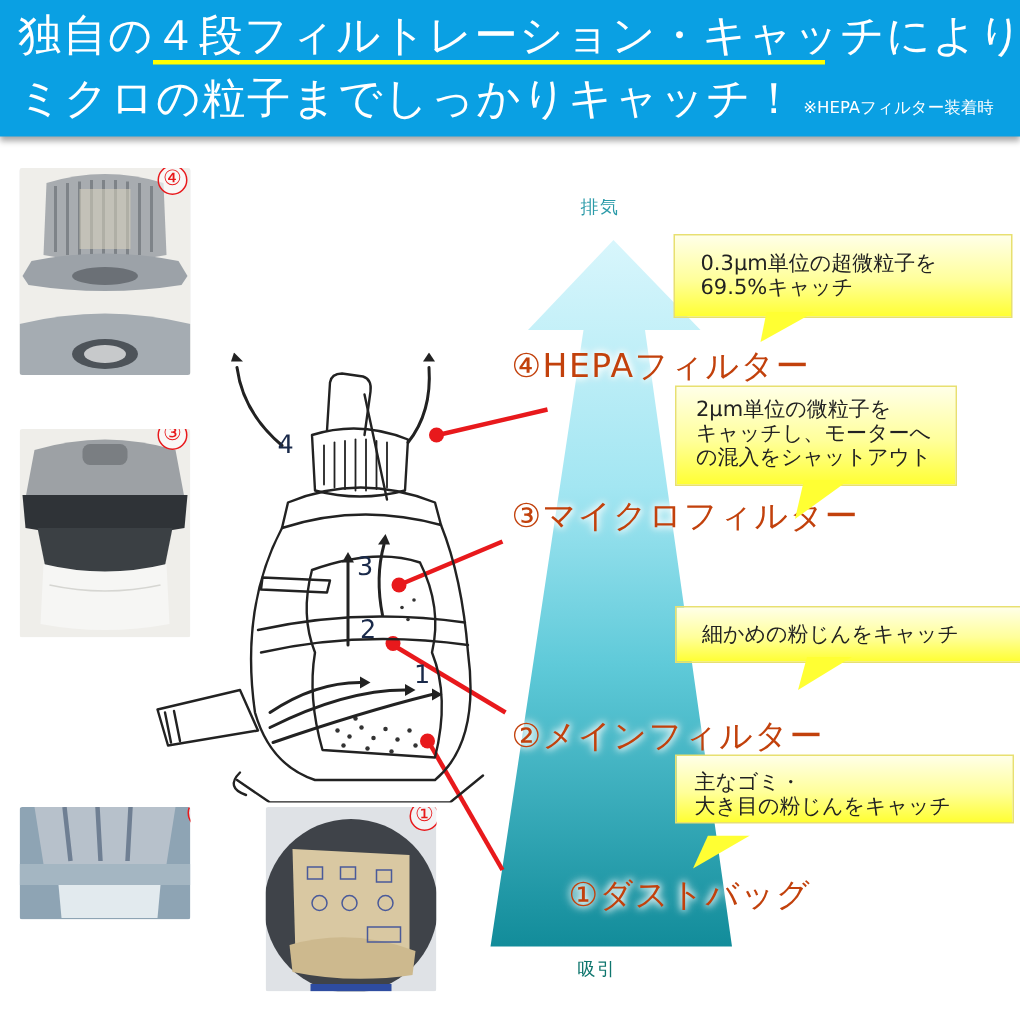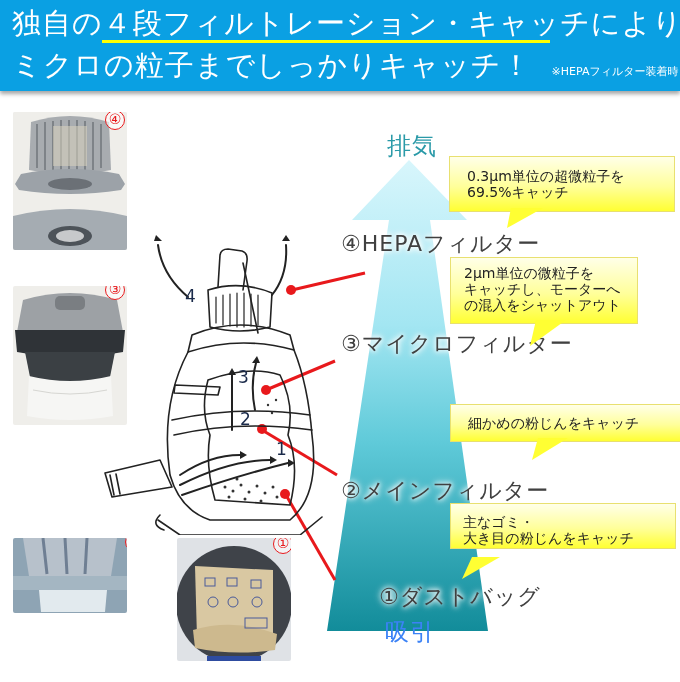--- a/index.html
+++ b/index.html
@@ -8,34 +8,34 @@
 
   .header {
     position: absolute; left: 0; top: 0; width: 680px; height: 91px;
     background: #0aa0e3;
     box-shadow: 0 3px 4px rgba(0,0,0,0.35);
     color: #ffffff;
   }
   .h-line1 { position: absolute; left: 12px; top: 4px; font-size: 29px; letter-spacing: 1px; white-space: nowrap; }
   .h-line2 { position: absolute; left: 12px; top: 46px; font-size: 29px; letter-spacing: 1px; white-space: nowrap; }
   .h-underline { position: absolute; left: 102px; top: 40px; width: 448px; height: 3px; background: #ffff00; }
-  .h-note { font-size: 11px; letter-spacing: 0; margin-left: 20px; }
+  .h-note { font-size: 11px; letter-spacing: 0; margin-left: 4px; }
 
   .photo { position: absolute; overflow: hidden; border-radius: 2px; }
   .badge {
     position: absolute; width: 20px; height: 20px; border: 1.5px solid #e8191c; border-radius: 50%;
     color: #e8191c; font-size: 14px; line-height: 17px; text-align: center; background: rgba(255,255,255,0.6);
   }
 
   .arrow-wrap { position: absolute; left: 0; top: 0; width: 680px; height: 682px; }
 
-  .axis-label { position: absolute; font-size: 24px; color: #2a9aa8; letter-spacing: 1px; }
+  .axis-label { position: absolute; font-size: 12px; color: #2a9aa8; letter-spacing: 1px; }
 
   .filter-label {
-    position: absolute; font-size: 22px; color: #404040; white-space: nowrap; letter-spacing: 1px;
+    position: absolute; font-size: 22px; color: #c2410c; white-space: nowrap; letter-spacing: 1px;
     text-shadow: 0 0 4px #ffffff, 0 0 6px #ffffff, 0 0 8px #ffffff;
   }
 
   .callout {
     position: absolute; background: linear-gradient(#ffffe8 0%, #ffff9a 55%, #ffff33 100%);
     border: 1px solid #e8e070;
     font-size: 14px; color: #222222; line-height: 16px; padding: 5px 10px; white-space: pre-line;
   }
 </style>
 </head>
@@ -217,21 +217,21 @@
         <circle cx="56" cy="64" r="5"></circle>
         <circle cx="80" cy="64" r="5"></circle>
       <rect x="68" y="80" width="22" height="10"></rect>
     </g>
     <rect x="30" y="118" width="54" height="5" fill="#2e4ca0"></rect>
   </svg>
   <div class="badge" style="right:-2px;top:-4px;">①</div>
 </div>
 
 <div class="axis-label" style="left:387px;top:130px;">排気</div>
-<div class="axis-label" style="left:385px;top:616px;color:#3b82f6;">吸引</div>
+<div class="axis-label" style="left:385px;top:638px;color:#0f766e;">吸引</div>
 
 <div class="filter-label" style="left:341px;top:229px;">④HEPAフィルター</div>
 <div class="filter-label" style="left:341px;top:329px;">③マイクロフィルター</div>
 <div class="filter-label" style="left:341px;top:476px;">②メインフィルター</div>
 <div class="filter-label" style="left:335px;top:582px;margin-left:44px;">①ダストバッグ</div>
 
 <div class="callout" style="left:449px;top:156px;width:226px;height:56px;padding-top:11px;padding-left:17px;">0.3μm単位の超微粒子を
 69.5%キャッチ</div>
 <svg style="position:absolute;left:505px;top:208px;" width="40" height="22">
     <polygon points="6,0 38,0 2,20" fill="#ffff33"></polygon>

